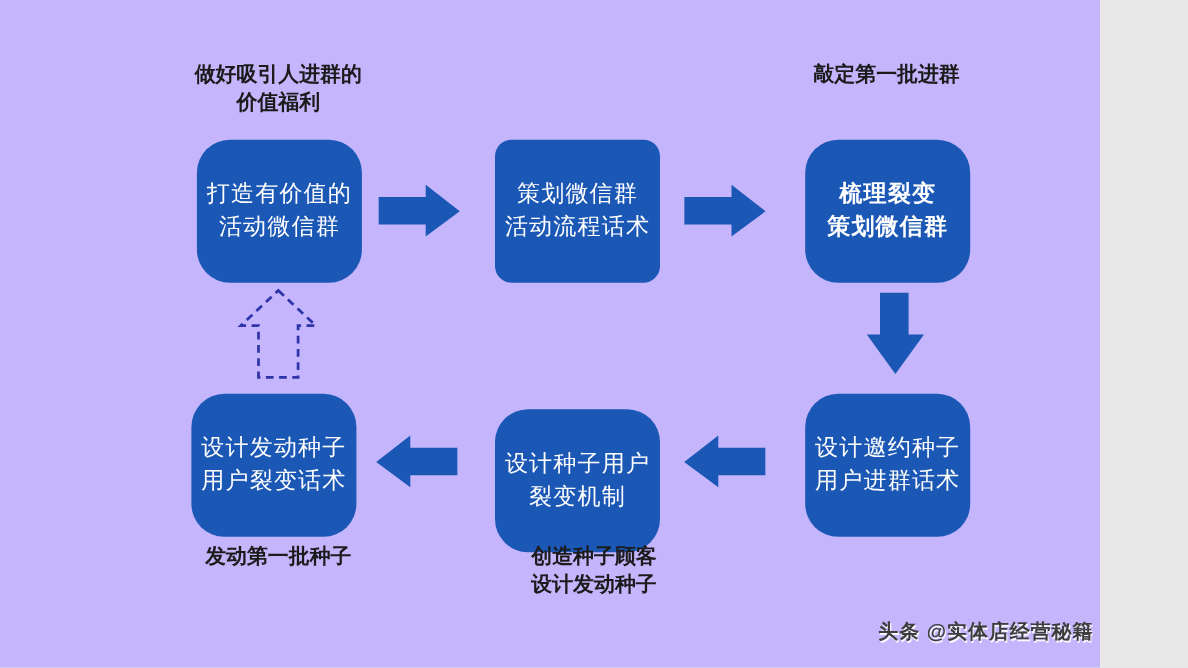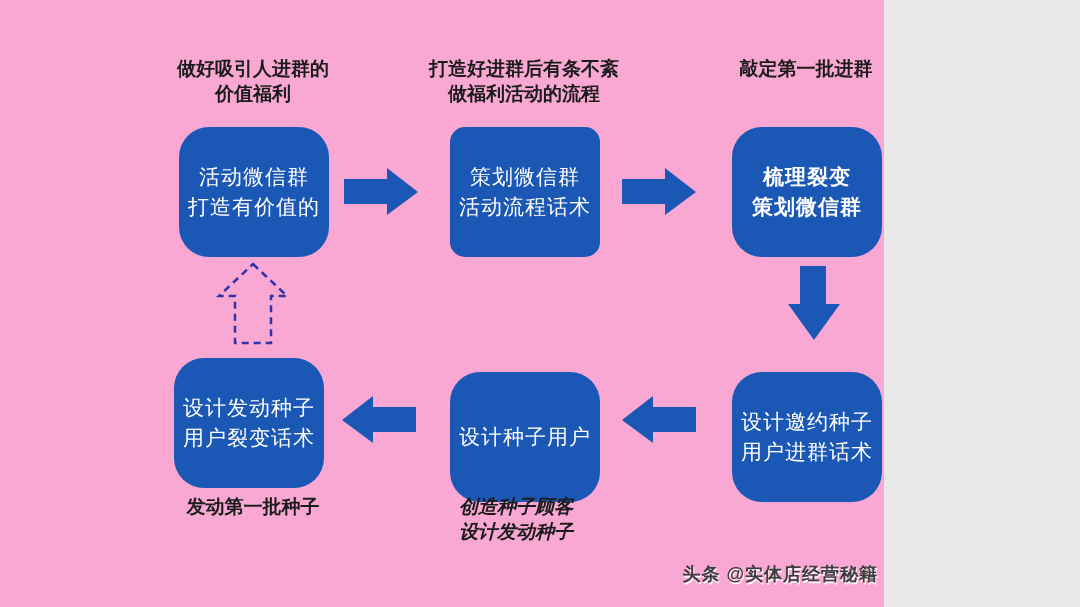--- a/index.html
+++ b/index.html
@@ -4,22 +4,22 @@
 <style>
   :root{
     --blue:#1b57b5;
     --dash-blue:#2f35a9;
     --caption:#1b1b1b;
     --boxtext:#ffffff;
   }
   html,body{margin:0;padding:0;background:#e8e8e8;}
   .canvas{
     position:relative;
-    width:884px;height:607px;
-    background:#f9a8d4;
+    width:1000px;height:607px;
+    background:#c4b5fd;
     overflow:hidden;
     font-family:"Liberation Sans","DejaVu Sans",sans-serif;
   }
   .caption{
     position:absolute;
     width:320px;
     text-align:center;
     font-size:19px;
     line-height:25px;
     font-weight:600;
@@ -56,54 +56,51 @@
 </style>
 </head>
 <body>
 
 <div class="canvas">
 
   <div class="caption" style="left:93px;top:56px;">
     <div>做好吸引人进群的</div>
     <div>价值福利</div>
   </div>
-  <div class="caption" style="left:364px;top:56px;">
-    <div>打造好进群后有条不紊</div>
-    <div>做福利活动的流程</div>
-  </div>
   <div class="caption" style="left:646px;top:56px;">
     <div>敲定第一批进群</div>
   </div>
 
   <div class="box" style="left:179px;top:127px;">
+    <div>打造有价值的</div>
     <div>活动微信群</div>
-    <div>打造有价值的</div>
   </div>
   <div class="box" style="left:450px;top:127px;border-radius:15px;">
     <div>策划微信群</div>
     <div>活动流程话术</div>
   </div>
   <div class="box" style="left:732px;top:127px;font-weight:bold;">
     <div>梳理裂变</div>
     <div>策划微信群</div>
   </div>
 
-  <div class="box" style="left:732px;top:372px;">
+  <div class="box" style="left:732px;top:358px;">
     <div>设计邀约种子</div>
     <div>用户进群话术</div>
   </div>
   <div class="box" style="left:450px;top:372px;text-align:right;">
     <div>设计种子用户</div>
+    <div>裂变机制</div>
   </div>
   <div class="box" style="left:174px;top:358px;">
     <div>设计发动种子</div>
     <div>用户裂变话术</div>
   </div>
 
-  <div class="caption" style="left:356px;top:494px;font-style:italic;">
+  <div class="caption" style="left:380px;top:494px;">
     <div>创造种子顾客</div>
     <div>设计发动种子</div>
   </div>
   <div class="caption" style="left:93px;top:494px;">
     <div>发动第一批种子</div>
   </div>
 
   <div class="arrow" style="left:344px;top:168px;width:76px;height:48px;">
     <svg viewBox="0 0 76 48" xmlns="http://www.w3.org/2000/svg">
       <polygon points="0,11 43,11 43,0 74,24 43,47 43,36 0,36" fill="#1b57b5"></polygon>

